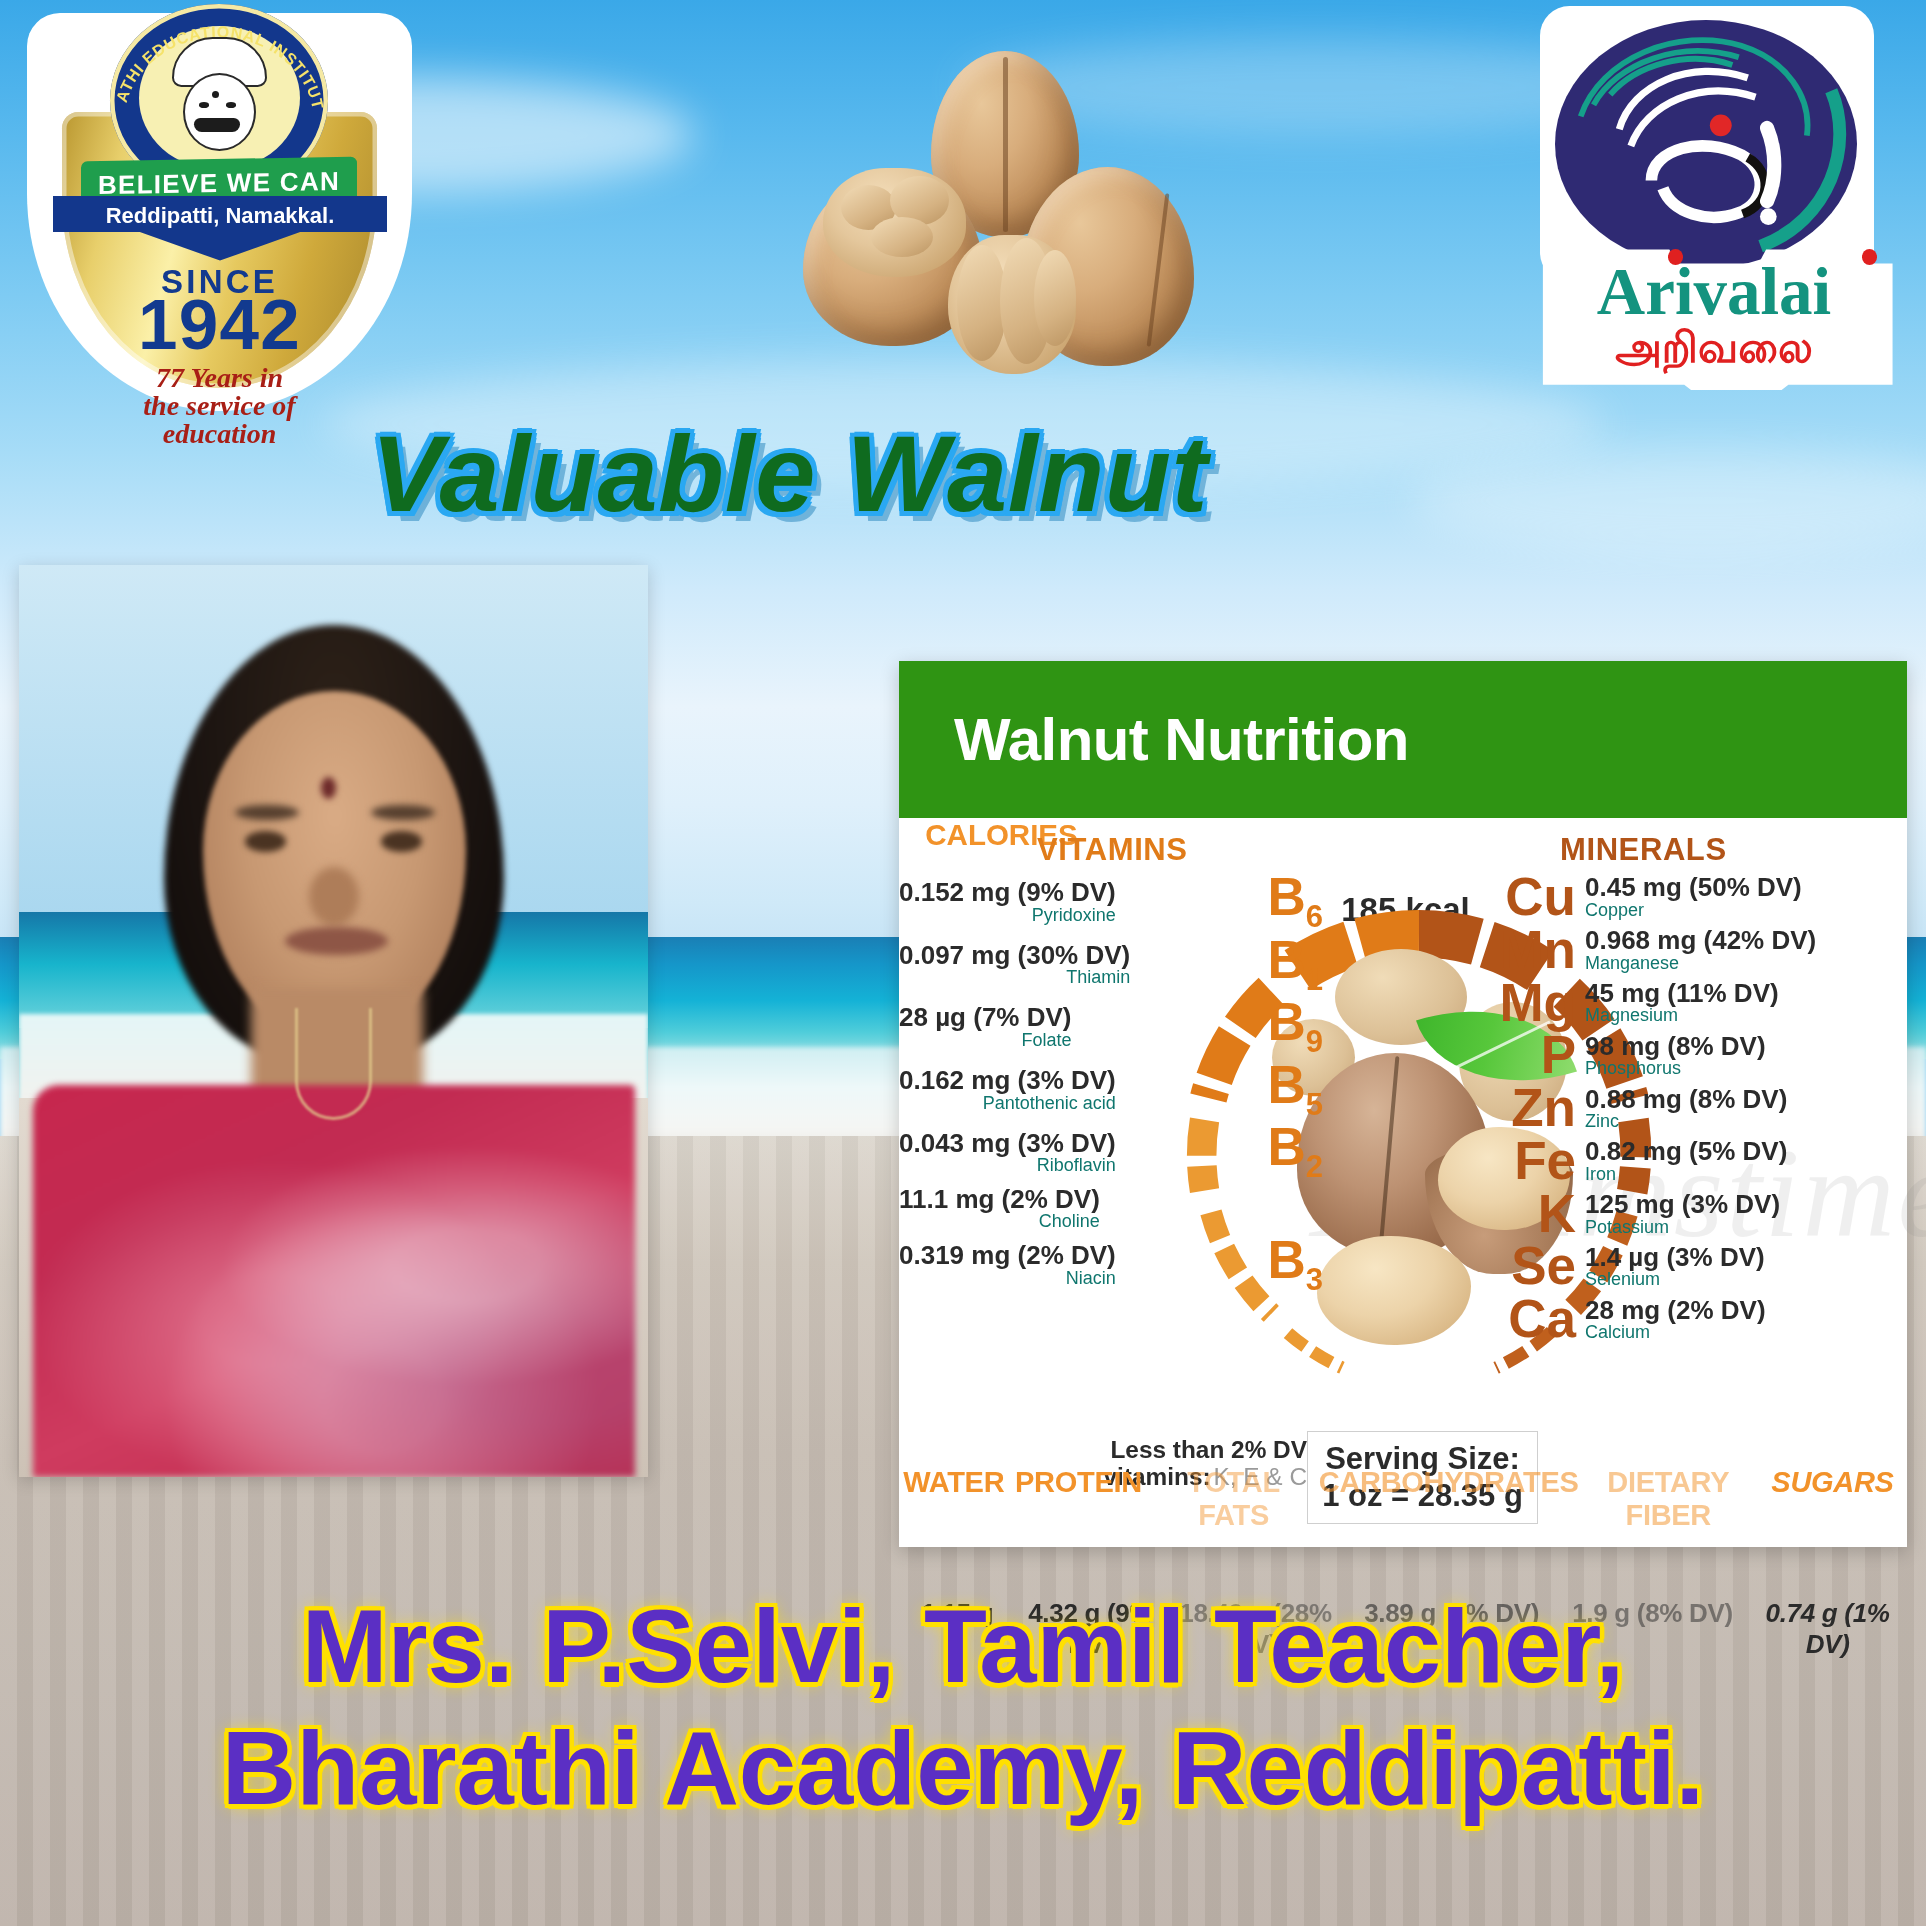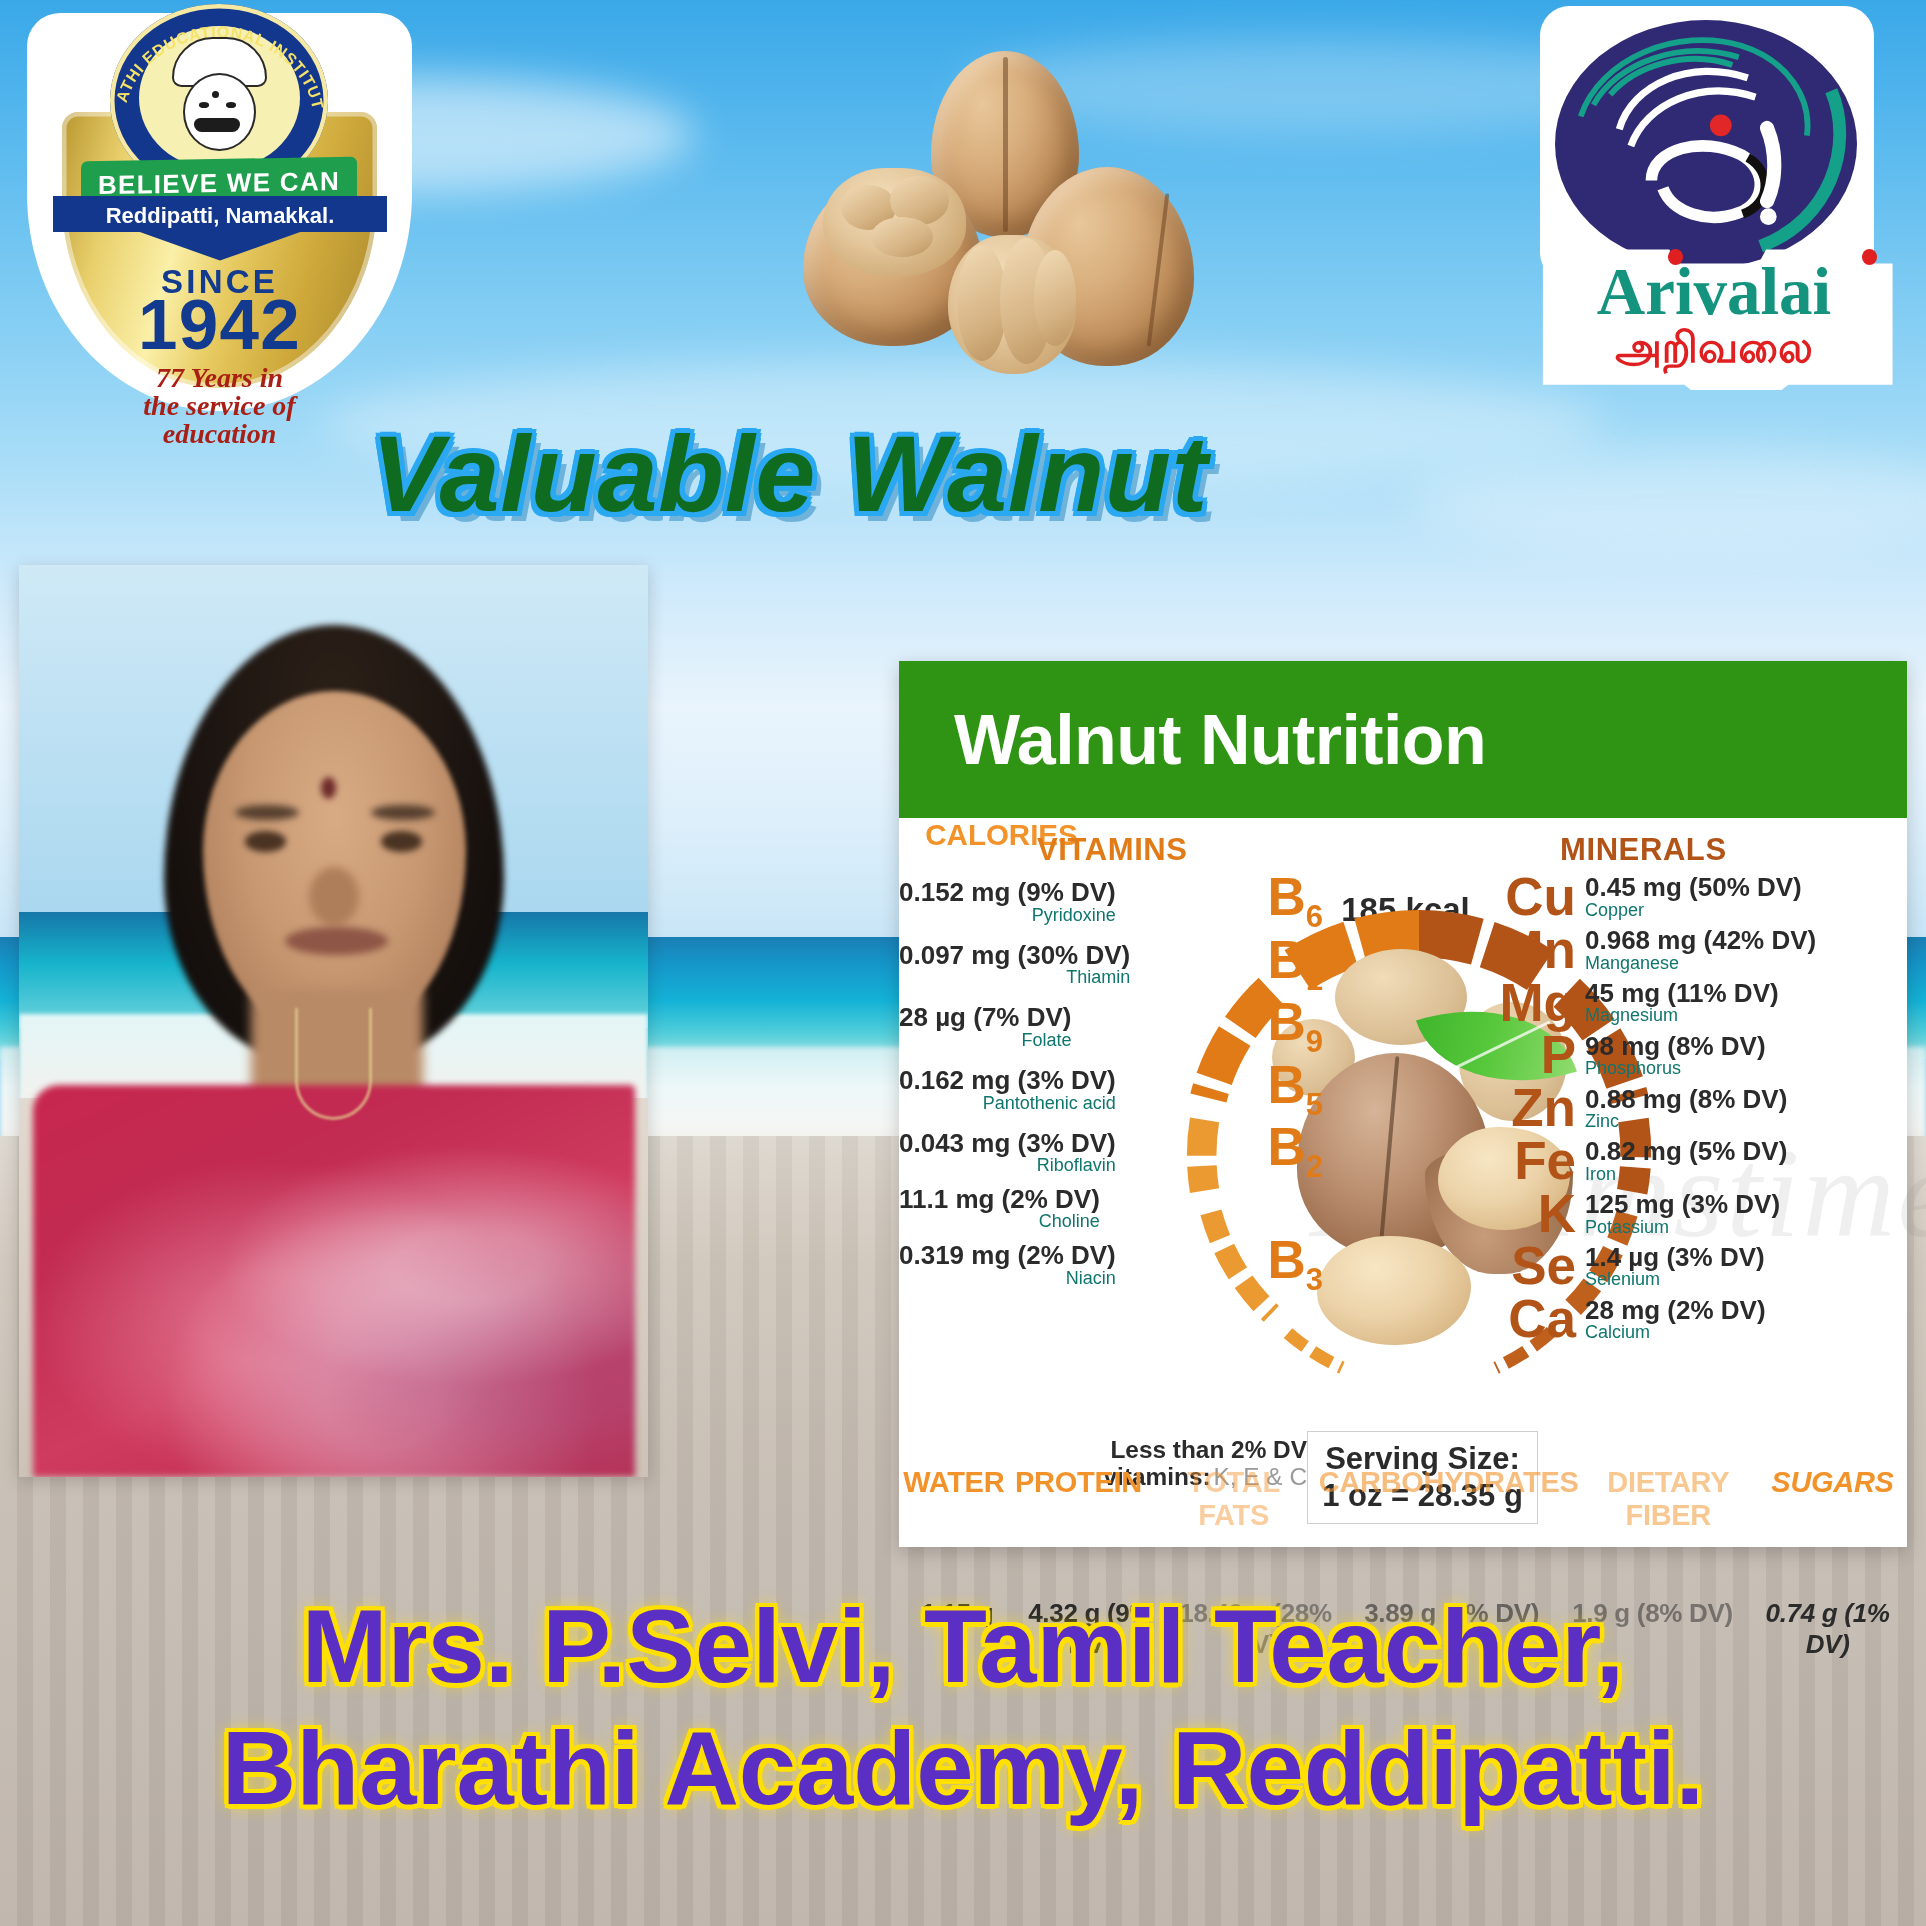--- a/index.html
+++ b/index.html
@@ -122,21 +122,21 @@
        radial-gradient(ellipse at 40% 60%,rgba(255,210,220,.30) 0 14%,transparent 48%),
        linear-gradient(155deg,#c7274e 0%,#c22b52 30%,#cf3b5f 56%,#b92648 100%);
      filter:blur(3.2px);border-radius:26px 5.1px 0 0;}
   .pt-chain{position:absolute;left:276px;top:443px;width:71px;height:109px;border:3.2px solid rgba(226,205,140,.75);
      border-top:none;border-radius:0 0 45px 45px;filter:blur(1.3px);}
 
   
   .card{position:absolute;left:899px;top:661px;width:1008px;height:886px;background:#ffffff;
      box-shadow:0 5.1px 18px rgba(0,0,0,.20);}
   .card-head{height:157px;background:#2f9413;display:flex;align-items:center;}
-  .card-head h1{margin:0 0 0 55px;color:#fff;font-size:70px;font-weight:bold;letter-spacing:-0.6px;line-height:1;}
+  .card-head h1{margin:0 0 0 55px;color:#fff;font-size:60px;font-weight:bold;letter-spacing:-0.6px;line-height:1;}
   .card-body{position:relative;height:729px;}
 
   .sec-label{position:absolute;font-size:31px;font-weight:bold;letter-spacing:0.6px;}
   .sec-vit{left:138px;top:14px;color:#e07b18;}
   .sec-min{left:661px;top:14px;color:#b25418;}
   .sec-cal{left:404px;top:39px;width:205px;text-align:center;color:#f2922a;font-size:29.5px;font-weight:bold;}
   .cal-val{position:absolute;left:404px;top:73px;width:205px;text-align:center;color:#2b2b2b;font-size:33px;font-weight:bold;}
 
   .rows-v{position:absolute;left:0;top:55px;width:424px;}
   .rows-m{position:absolute;left:581px;top:55px;width:427px;}

